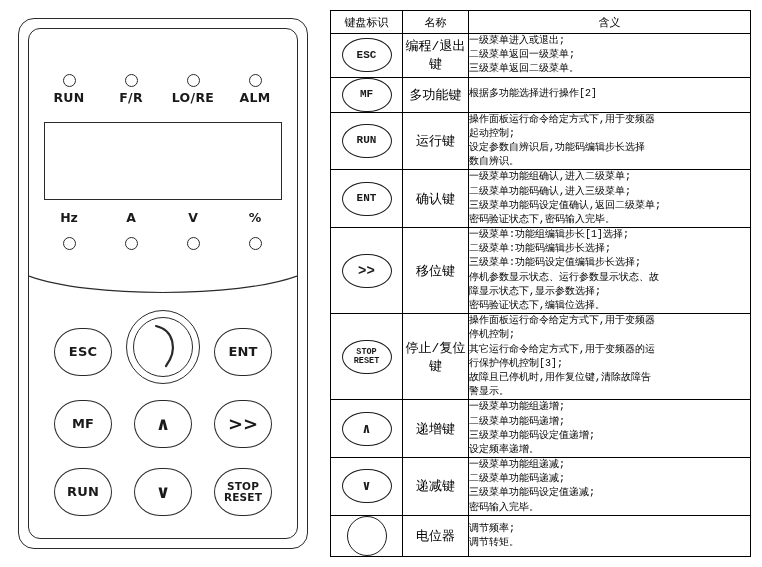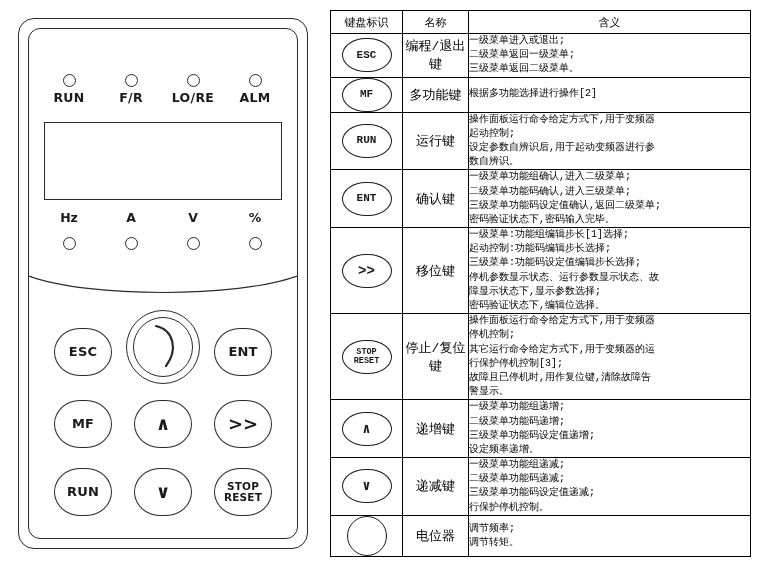--- a/index.html
+++ b/index.html
@@ -392,21 +392,21 @@
     <tr>
       <td class="icon-cell">
         <div class="tkey">
           <span class="t1">RUN</span>
         </div>
       </td>
       <td class="name-cell">运行键</td>
       <td class="mean-cell">
         <div>操作面板运行命令给定方式下,用于变频器</div>
         <div>起动控制;</div>
-        <div>设定参数自辨识后,用于起动变频器进行参</div>
+        <div>设定参数自辨识后,功能码编辑步长选择</div>
         <div>数自辨识。</div>
       </td>
     </tr>
 
     <tr>
       <td class="icon-cell">
         <div class="tkey">
           <span class="t1">ENT</span>
         </div>
       </td>
@@ -421,21 +421,21 @@
 
     <tr>
       <td class="icon-cell">
         <div class="tkey">
           <span class="tg">&gt;&gt;</span>
         </div>
       </td>
       <td class="name-cell">移位键</td>
       <td class="mean-cell">
         <div>一级菜单:功能组编辑步长[1]选择;</div>
-        <div>起动控制:功能码编辑步长选择;</div>
+        <div>二级菜单:功能码编辑步长选择;</div>
         <div>三级菜单:功能码设定值编辑步长选择;</div>
         <div>停机参数显示状态、运行参数显示状态、故</div>
         <div>障显示状态下,显示参数选择;</div>
         <div>密码验证状态下,编辑位选择。</div>
       </td>
     </tr>
 
     <tr>
       <td class="icon-cell">
         <div class="tkey">
@@ -473,21 +473,21 @@
       <td class="icon-cell">
         <div class="tkey">
           <span class="tg">∨</span>
         </div>
       </td>
       <td class="name-cell">递减键</td>
       <td class="mean-cell">
         <div>一级菜单功能组递减;</div>
         <div>二级菜单功能码递减;</div>
         <div>三级菜单功能码设定值递减;</div>
-        <div>行保护停机控制。</div>
+        <div>密码输入完毕。</div>
       </td>
     </tr>
 
     <tr>
       <td class="icon-cell">
         <div class="tknob"></div>
       </td>
       <td class="name-cell">电位器</td>
       <td class="mean-cell">
         <div>调节频率;</div>

